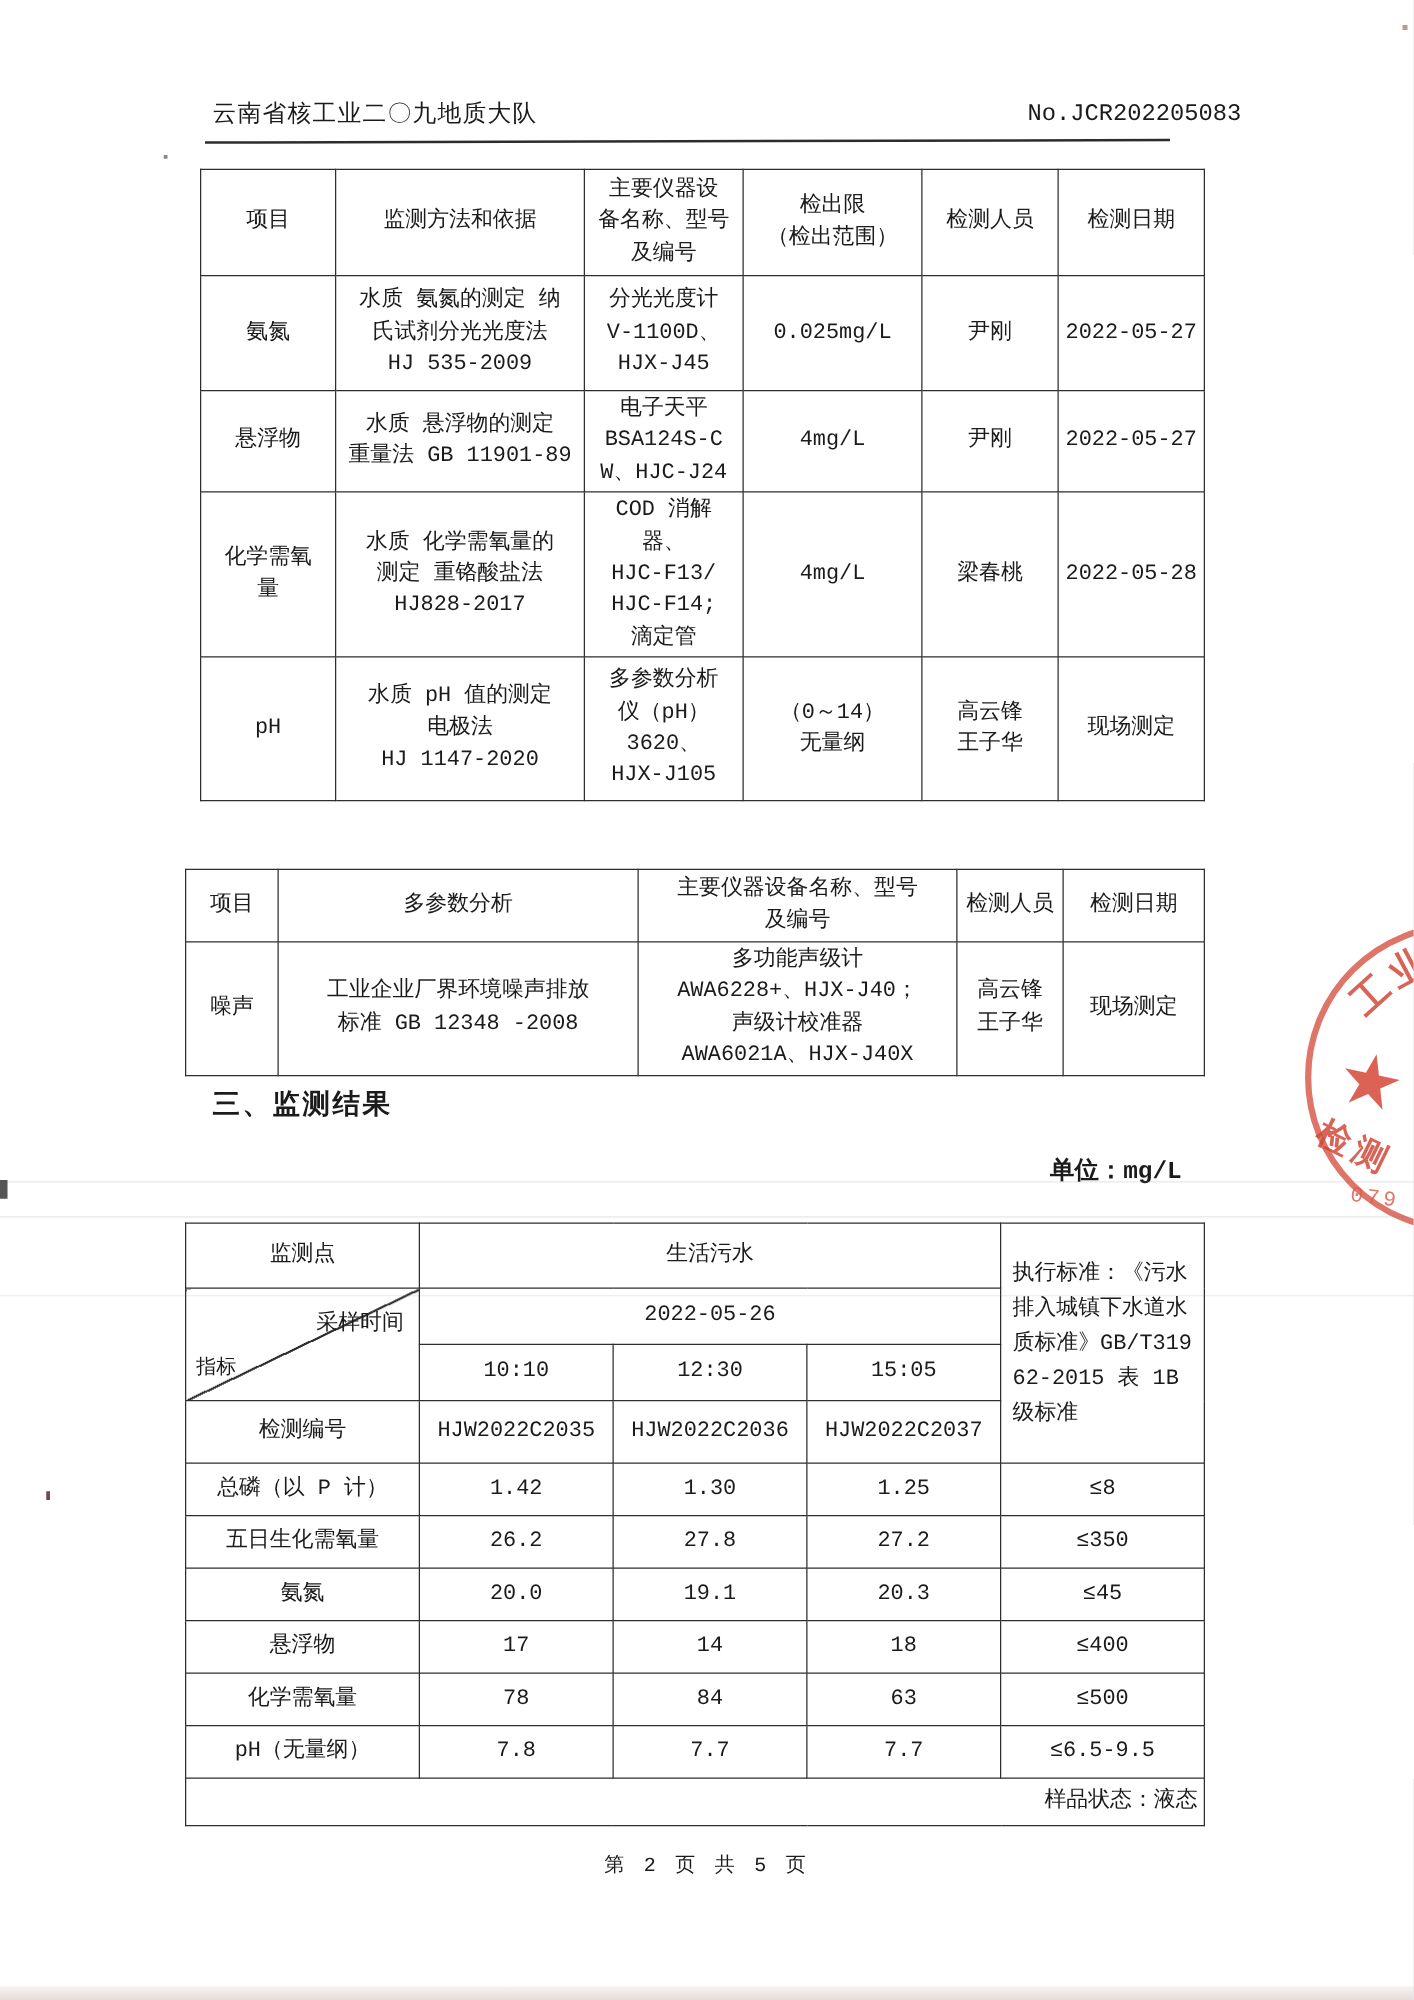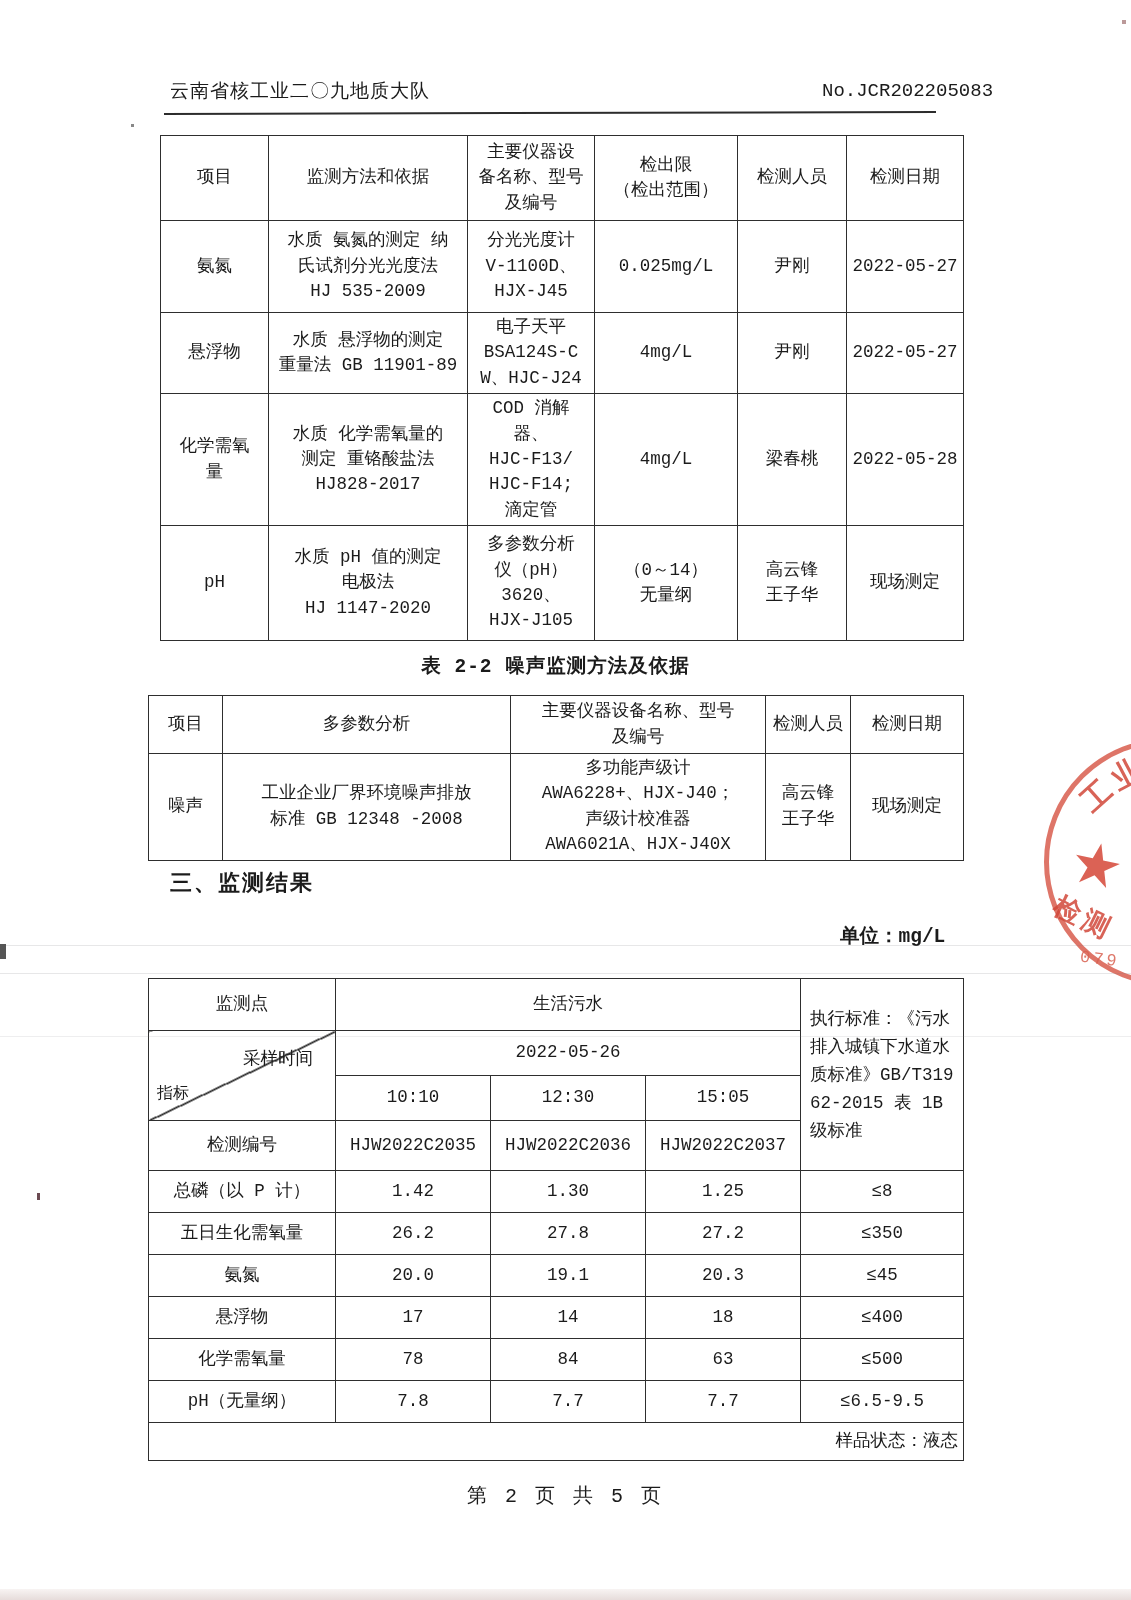--- a/index.html
+++ b/index.html
@@ -29,25 +29,25 @@
   .t21{position:absolute;left:160px;top:135px;width:803px;}
   .t22{position:absolute;left:148px;top:695px;width:815px;}
   .t31{position:absolute;left:148px;top:978px;width:815px;}
   
   .t22-title{position:absolute;left:148px;top:652px;width:815px;text-align:center;
     font-size:19.5px;font-weight:bold;letter-spacing:1px;}
   .section-heading{position:absolute;left:170px;top:868px;font-size:22px;font-weight:bold;letter-spacing:2px;}
   .t31-title{position:absolute;left:300px;top:922px;width:500px;text-align:center;
     font-size:19.5px;font-weight:bold;letter-spacing:1px;}
   .t31-unit{position:absolute;left:840px;top:922px;font-size:19.5px;font-weight:bold;}
-  .footer{position:absolute;left:0;top:1482px;width:1131px;text-align:center;font-size:20px;letter-spacing:3px;}
+  .footer{position:absolute;left:0;top:1482px;width:1131px;text-align:center;font-size:16px;letter-spacing:3px;}
   
   .diag-cell{position:relative;padding:0;
     background:linear-gradient(to bottom right,transparent 49.5%,#2e2e2e 49.5%,#2e2e2e 50.6%,transparent 50.6%);}
-  .diag-top{position:absolute;top:16px;right:22px;font-size:17.5px;text-align:center;}
+  .diag-top{position:absolute;top:16px;right:12px;font-size:17.5px;text-align:center;}
   .diag-bottom{position:absolute;bottom:14px;left:8px;font-size:16px;}
   .std-cell{word-break:break-all;text-align:left;padding:4px 9px;line-height:1.6;}
   .state-cell{text-align:right;padding-left:14px;}
   
   .stamp{position:absolute;left:0;top:0;width:1131px;height:1600px;pointer-events:none;}
   .stamp-ring{position:absolute;left:1044px;top:738px;width:238px;height:238px;border-radius:50%;
     border:5px solid rgba(214,82,66,0.8);}
   .stamp-char{position:absolute;color:rgba(209,72,58,0.85);font-weight:bold;}
   .stamp-arc1{left:1082px;top:776px;font-size:30px;transform:rotate(-42deg);}
   .stamp-arc2{left:1112px;top:754px;font-size:30px;transform:rotate(-28deg);}
@@ -141,21 +141,20 @@
 HJX-J105</td>
       <td>（0～14）
 无量纲</td>
       <td>高云锋
 王子华</td>
       <td>现场测定</td>
     </tr>
   </tbody>
     </table>
 
-  <div class="t22-title">表 2-2  噪声监测方法及依据</div>
 
   <table class="t22">
     <colgroup>
       <col style="width:74px">
         <col style="width:288px">
         <col style="width:255px">
       <col style="width:85px">
         <col style="width:113px">
     </colgroup>
     <tbody>

